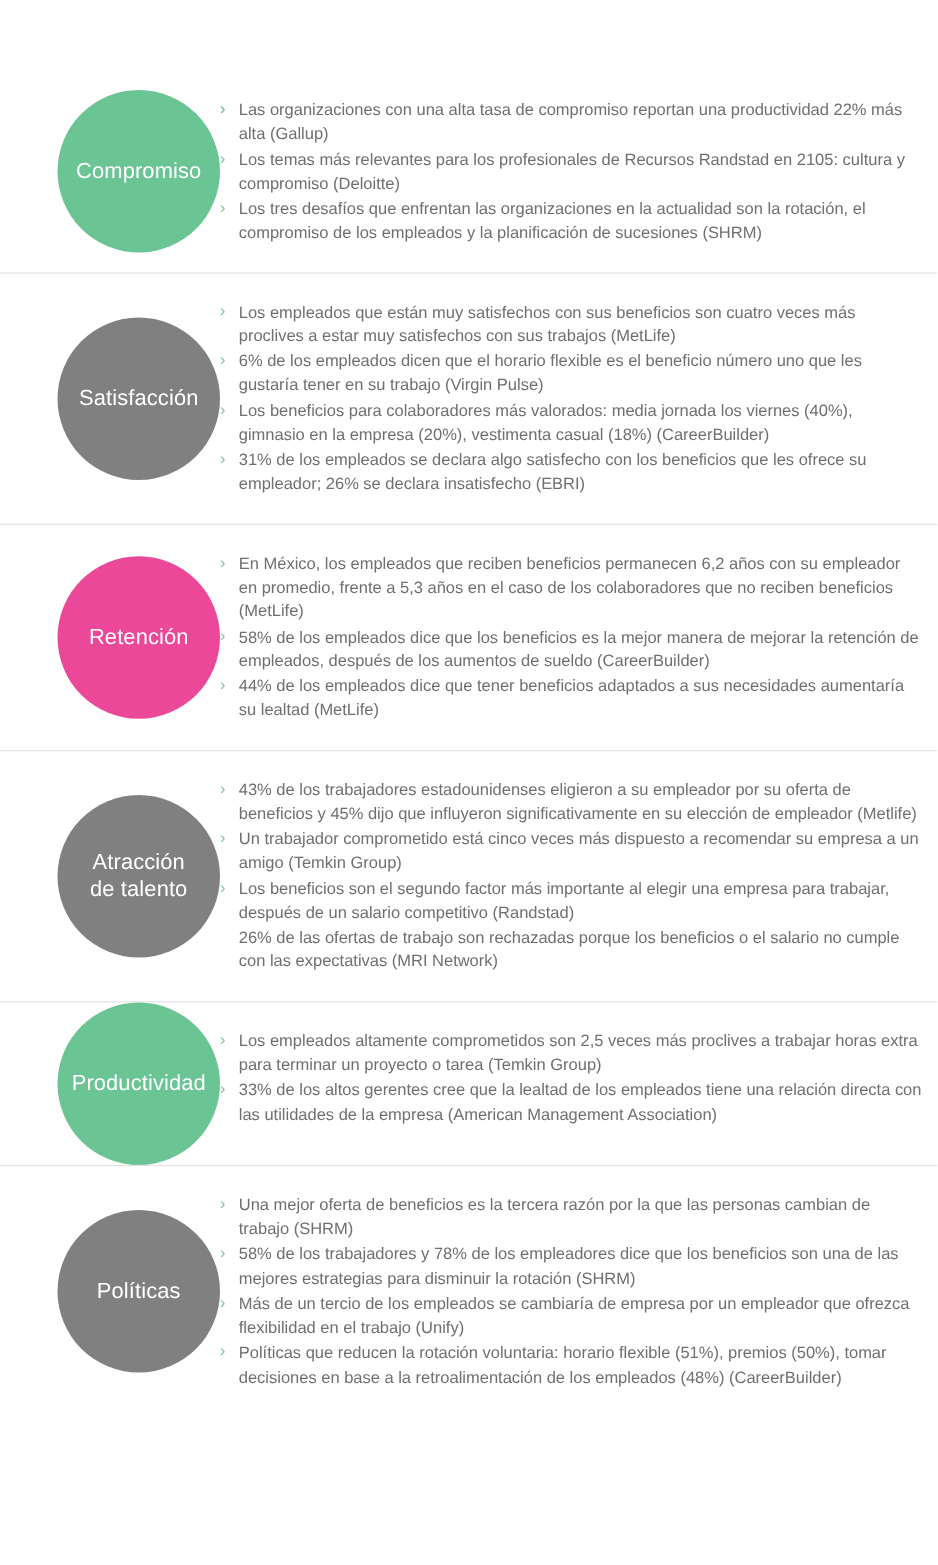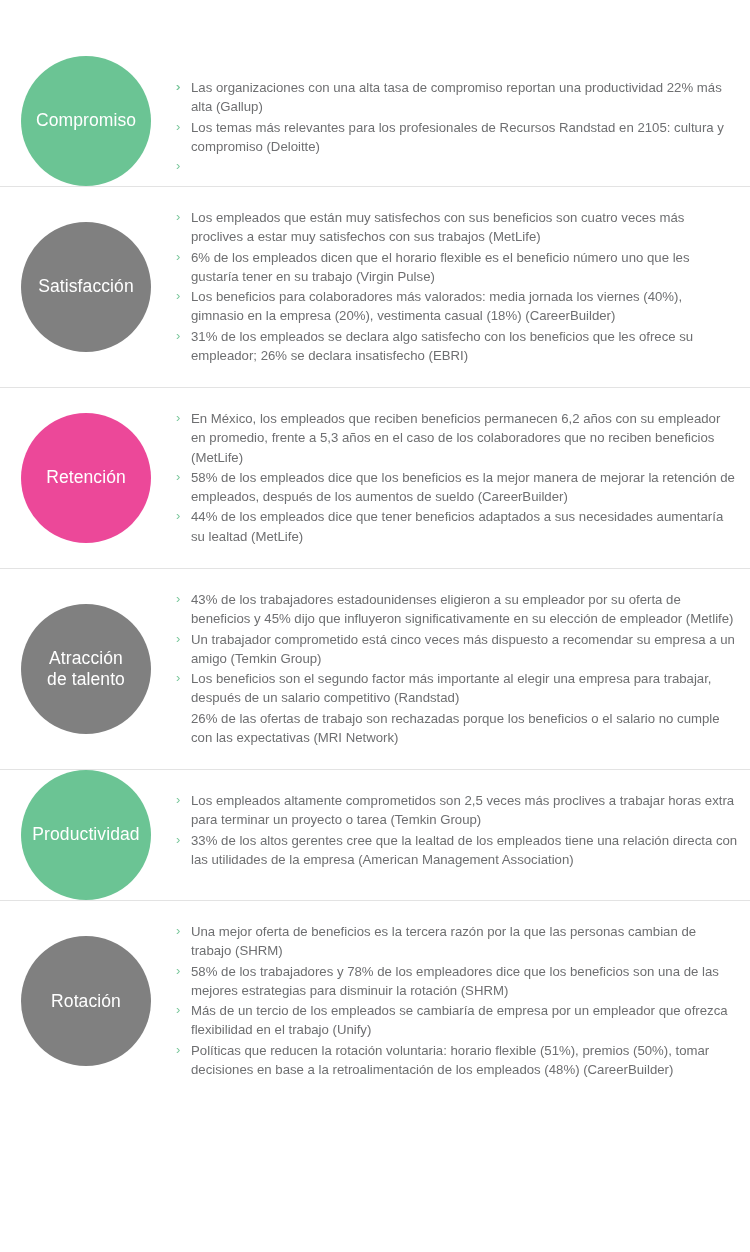--- a/index.html
+++ b/index.html
@@ -34,21 +34,21 @@
     border-bottom: 1px solid #e3e3e3;
   }
   .section:last-of-type {
     border-bottom: 0;
   }
 
   
   .badge-col {
     flex: 0 0 176px;
     display: flex;
-    justify-content: flex-start;
+    justify-content: flex-end;
     align-items: center;
     align-self: stretch;
     padding-left: 21px;
     box-sizing: border-box;
   }
   .badge {
     width: 130px;
     height: 130px;
     border-radius: 50%;
     display: flex;
@@ -119,21 +119,21 @@
         <div class="badge-col">
           <div class="badge" style="background: rgb(107, 196, 148);">
             <span class="badge-label">Compromiso</span>
           </div>
         </div>
         <div class="list-col">
           <ul class="bullets">
             <li class="bullet"><span class="chev">›</span></li>
             <li class="bullet"><span class="chev">›</span><span>Las organizaciones con una alta tasa de compromiso reportan una productividad 22% más alta (Gallup)</span></li>
             <li class="bullet"><span class="chev">›</span><span>Los temas más relevantes para los profesionales de Recursos Randstad en 2105: cultura y compromiso (Deloitte)</span></li>
-            <li class="bullet"><span class="chev">›</span></li>
+            <li class="bullet"><span class="chev">›</span><span>Los tres desafíos que enfrentan las organizaciones en la actualidad son la rotación, el compromiso de los empleados y la planificación de sucesiones (SHRM)</span></li>
           </ul>
         </div>
       </div>
       <div class="section">
         <div class="badge-col">
           <div class="badge" style="background: rgb(128, 128, 128);">
             <span class="badge-label">Satisfacción</span>
           </div>
         </div>
         <div class="list-col">
@@ -184,21 +184,21 @@
         <div class="list-col">
           <ul class="bullets">
             <li class="bullet"><span class="chev">›</span><span>Los empleados altamente comprometidos son 2,5 veces más proclives a trabajar horas extra para terminar un proyecto o tarea (Temkin Group)</span></li>
             <li class="bullet"><span class="chev">›</span><span>33% de los altos gerentes cree que la lealtad de los empleados tiene una relación directa con las utilidades de la empresa (American Management Association)</span></li>
           </ul>
         </div>
       </div>
       <div class="section" style="border-bottom: 0px;">
         <div class="badge-col">
           <div class="badge" style="background: rgb(128, 128, 128);">
-            <span class="badge-label">Rotación</span>
+            <span class="badge-label">Políticas</span>
           </div>
         </div>
         <div class="list-col">
           <ul class="bullets">
             <li class="bullet"><span class="chev">›</span><span>Una mejor oferta de beneficios es la tercera razón por la que las personas cambian de trabajo (SHRM)</span></li>
             <li class="bullet"><span class="chev">›</span><span>58% de los trabajadores y 78% de los empleadores dice que los beneficios son una de las mejores estrategias para disminuir la rotación (SHRM)</span></li>
             <li class="bullet"><span class="chev">›</span><span>Más de un tercio de los empleados se cambiaría de empresa por un empleador que ofrezca flexibilidad en el trabajo (Unify)</span></li>
             <li class="bullet"><span class="chev">›</span><span>Políticas que reducen la rotación voluntaria: horario flexible (51%), premios (50%), tomar decisiones en base a la retroalimentación de los empleados (48%) (CareerBuilder)</span></li>
           </ul>
         </div>

